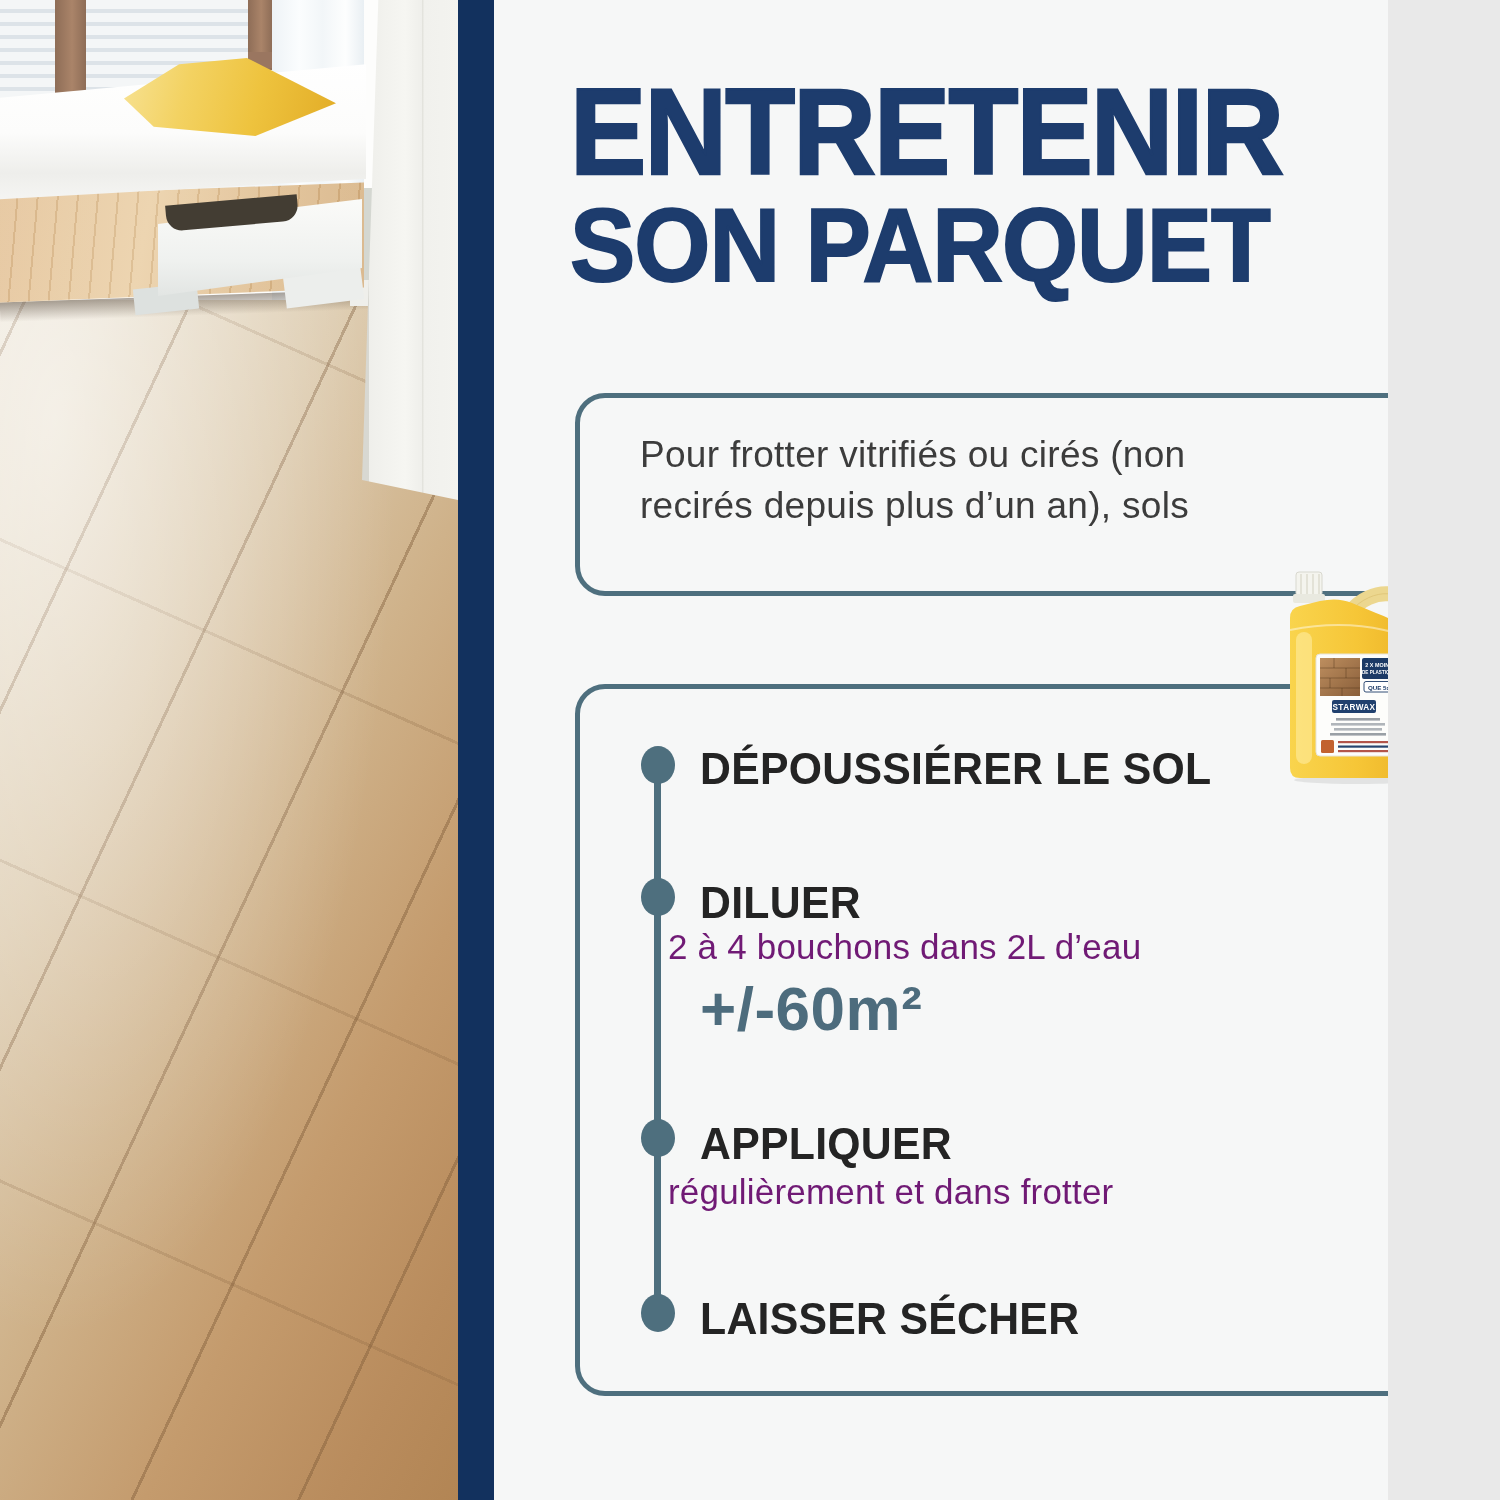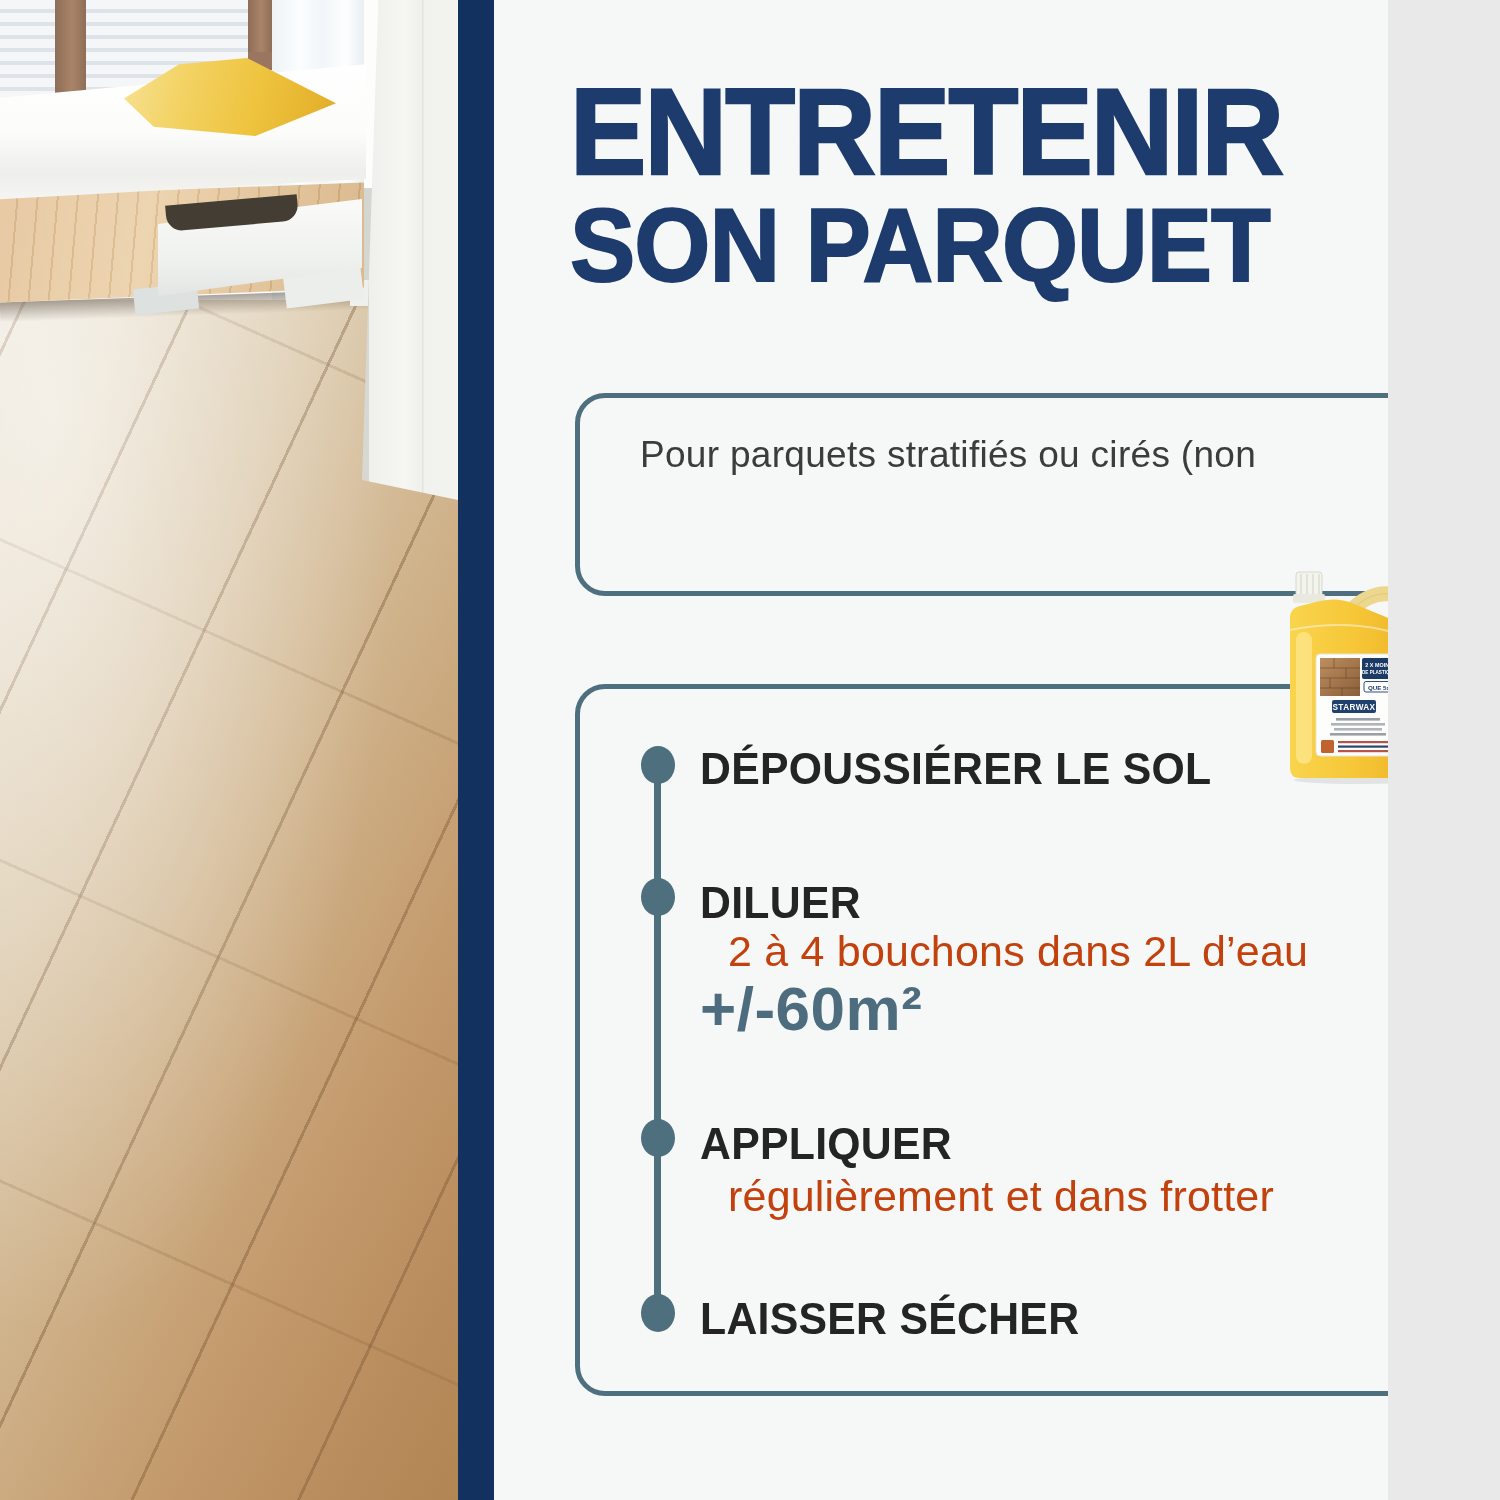--- a/index.html
+++ b/index.html
@@ -64,21 +64,21 @@
   .box{position:absolute;left:575px;width:862px;border:5px solid #4e6f7e;border-radius:30px;background:transparent;}
   .box.intro{top:393px;height:203px;padding:31px 40px 0 60px;}
   .intro-line{font-size:37px;line-height:51px;color:#3c3c3c;letter-spacing:.3px;white-space:nowrap;}
   .box.steps{top:684px;height:712px;}
   .tline{position:absolute;left:654px;top:765px;width:7px;height:548px;background:#4e6f7e;border-radius:4px;z-index:2;}
   .bullet{position:absolute;left:641px;width:34px;height:38px;border-radius:50%;background:#4e6f7e;z-index:3;}
   .b1{top:746px;} .b2{top:878px;} .b3{top:1119px;} .b4{top:1294px;}
   .step-title{position:absolute;left:700px;font-size:45px;font-weight:bold;line-height:1.1;color:#242424;
     letter-spacing:.3px;transform:scaleX(.95);transform-origin:left top;white-space:nowrap;z-index:3;}
   .t1{top:744px;} .t2{top:878px;} .t3{top:1119px;} .t4{top:1294px;}
-  .step-detail{position:absolute;left:728px;font-size:43px;color:#c2410c;line-height:1.2;
+  .step-detail{position:absolute;left:668px;font-size:35px;color:#701a75;line-height:1.2;
     letter-spacing:.2px;white-space:nowrap;z-index:3;}
   .d2{top:926px;} .d3{top:1171px;}
   .step-highlight{position:absolute;left:700px;top:973px;font-size:62px;font-weight:bold;color:#4d6c7d;
     letter-spacing:.5px;z-index:3;}
 
   
   .jug{position:absolute;left:1280px;top:570px;width:152px;height:216px;z-index:6;}
 </style>
 </head>
 <body>
@@ -104,21 +104,22 @@
     <div class="pillow"></div>
     <div class="doorframe"></div>
   </div>
 
   <div class="navy-bar"></div>
 
   <div class="title1">ENTRETENIR</div>
   <div class="title2">SON PARQUET</div>
 
   <div class="box intro">
-    <div class="intro-line">Pour parquets stratifiés ou cirés (non</div>
+    <div class="intro-line">Pour frotter vitrifiés ou cirés (non</div>
+    <div class="intro-line">recirés depuis plus d’un an), sols</div>
   </div>
 
   <div class="box steps"></div>
   <div class="tline"></div>
   <div class="bullet b1"></div>
   <div class="bullet b2"></div>
   <div class="bullet b3"></div>
   <div class="bullet b4"></div>
 
   <div class="step-title t1">DÉPOUSSIÉRER LE SOL</div>

